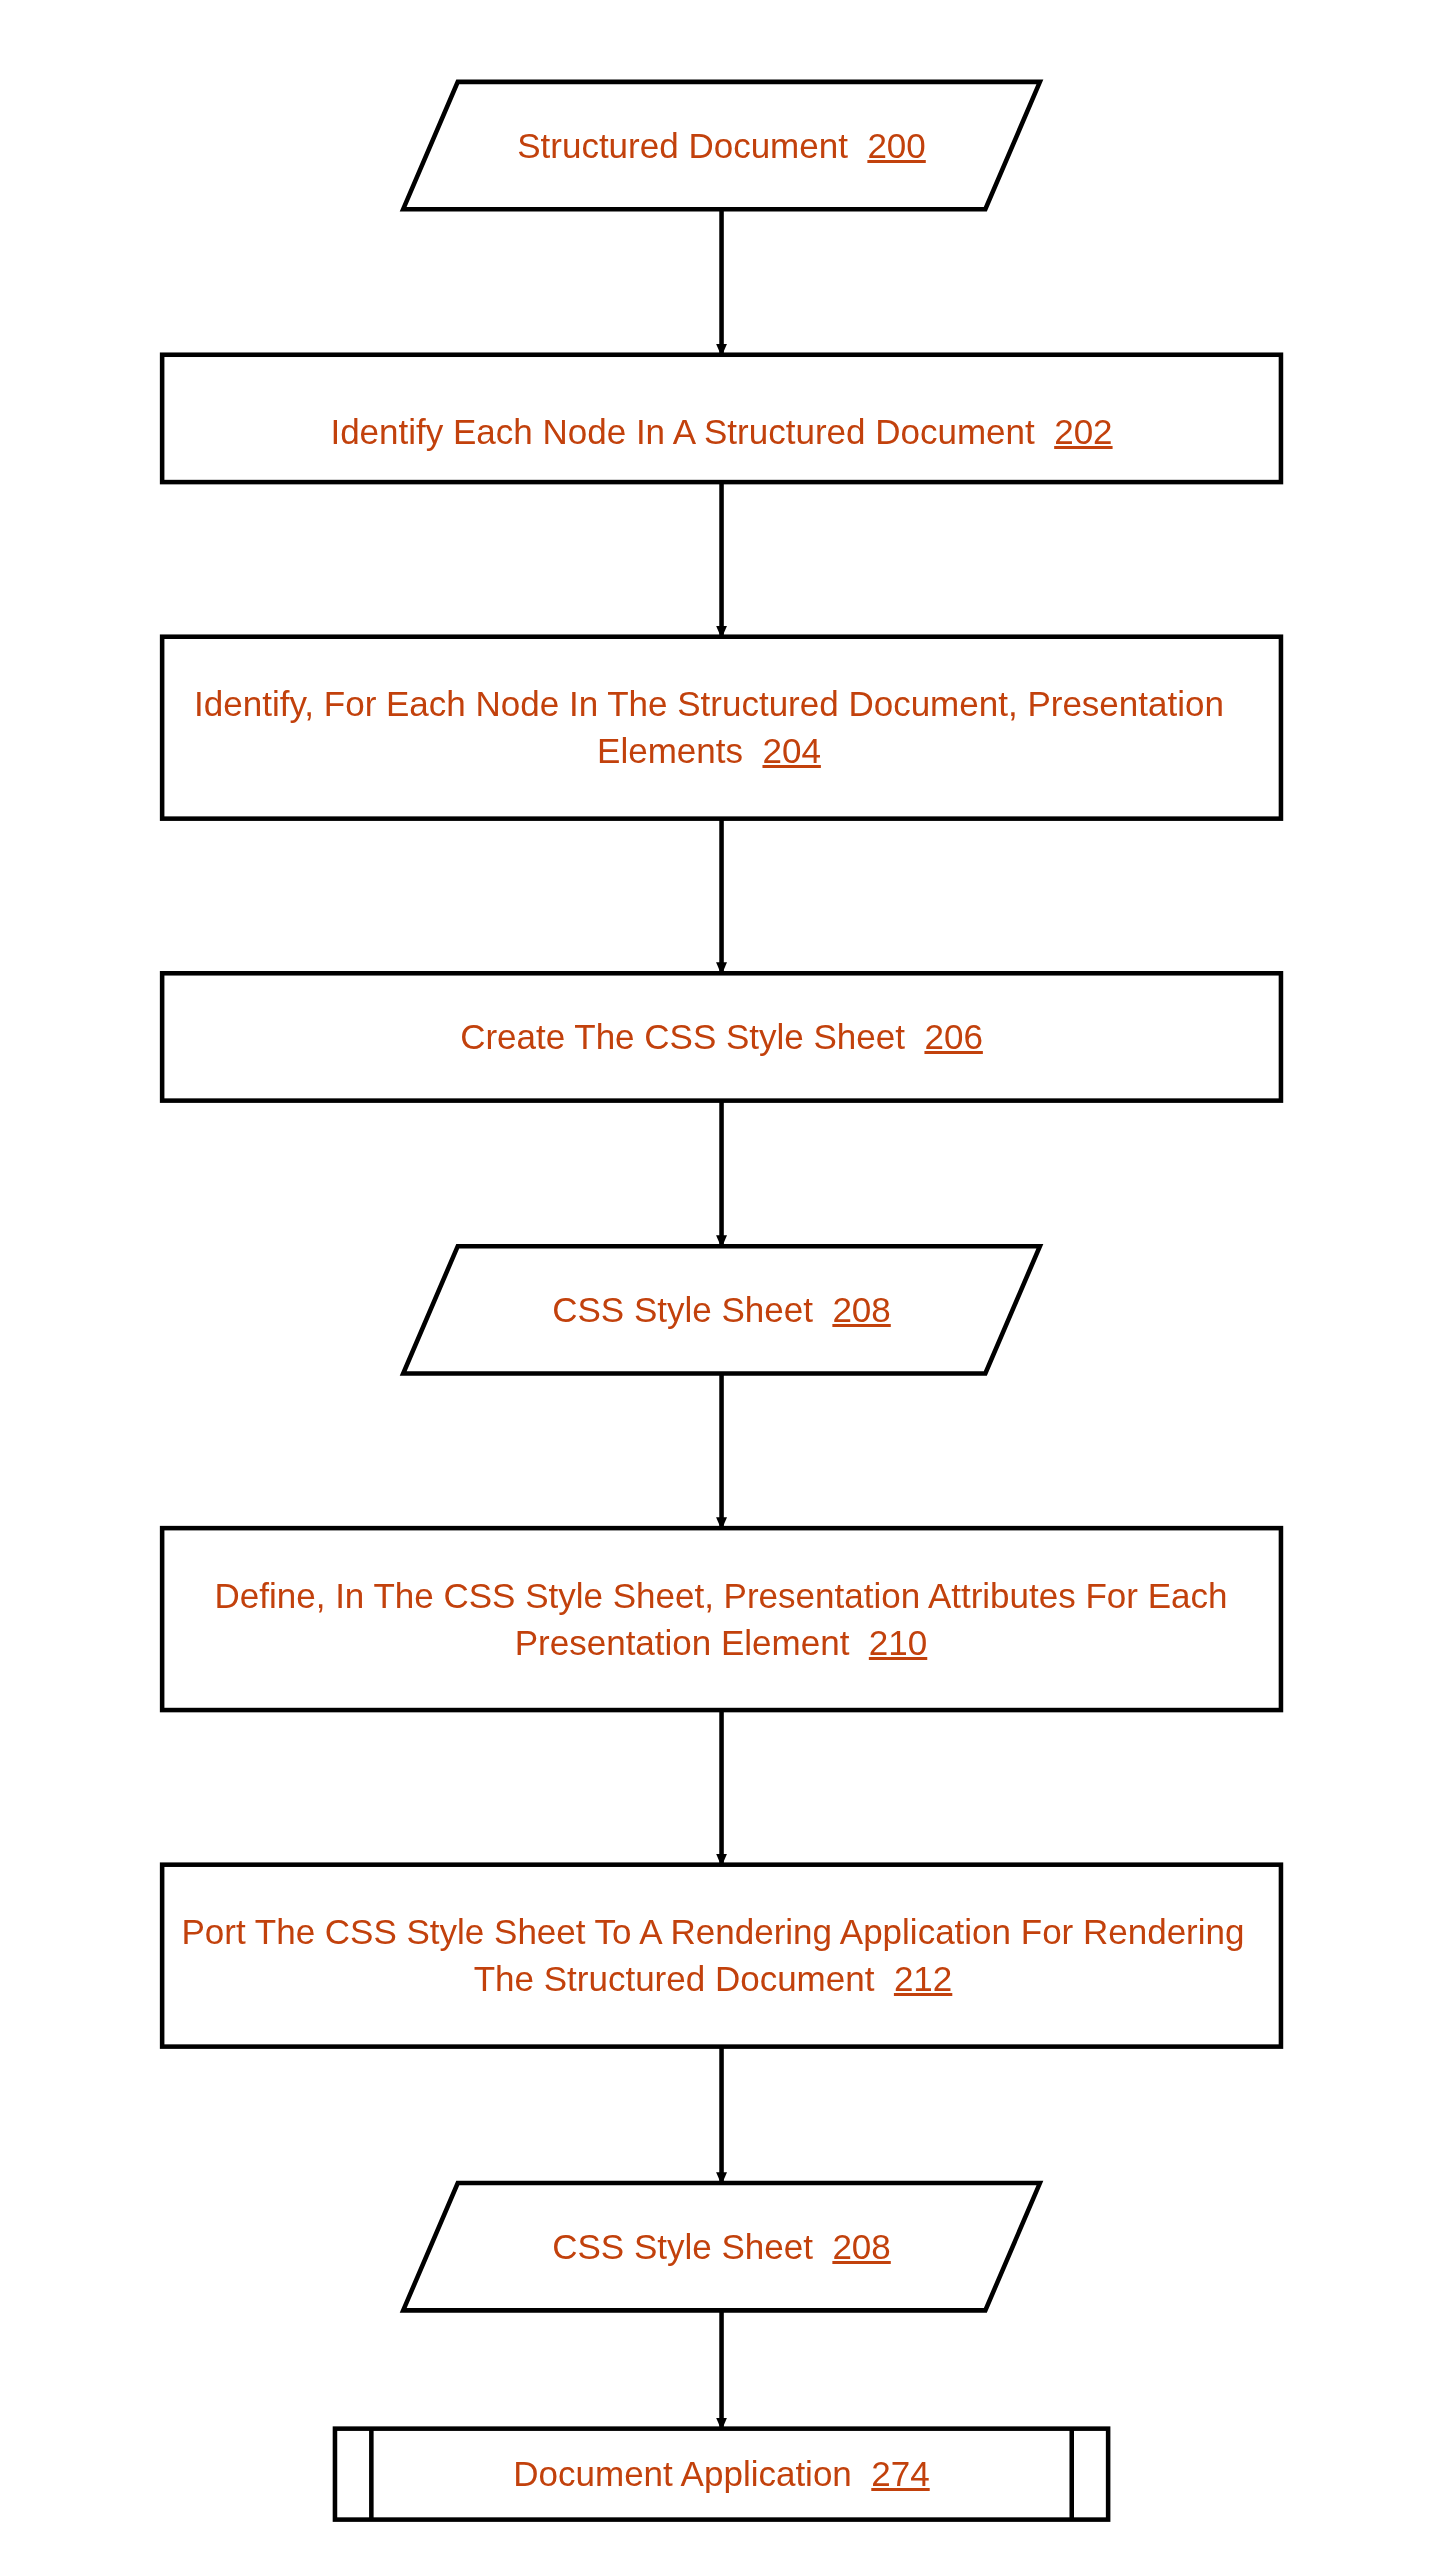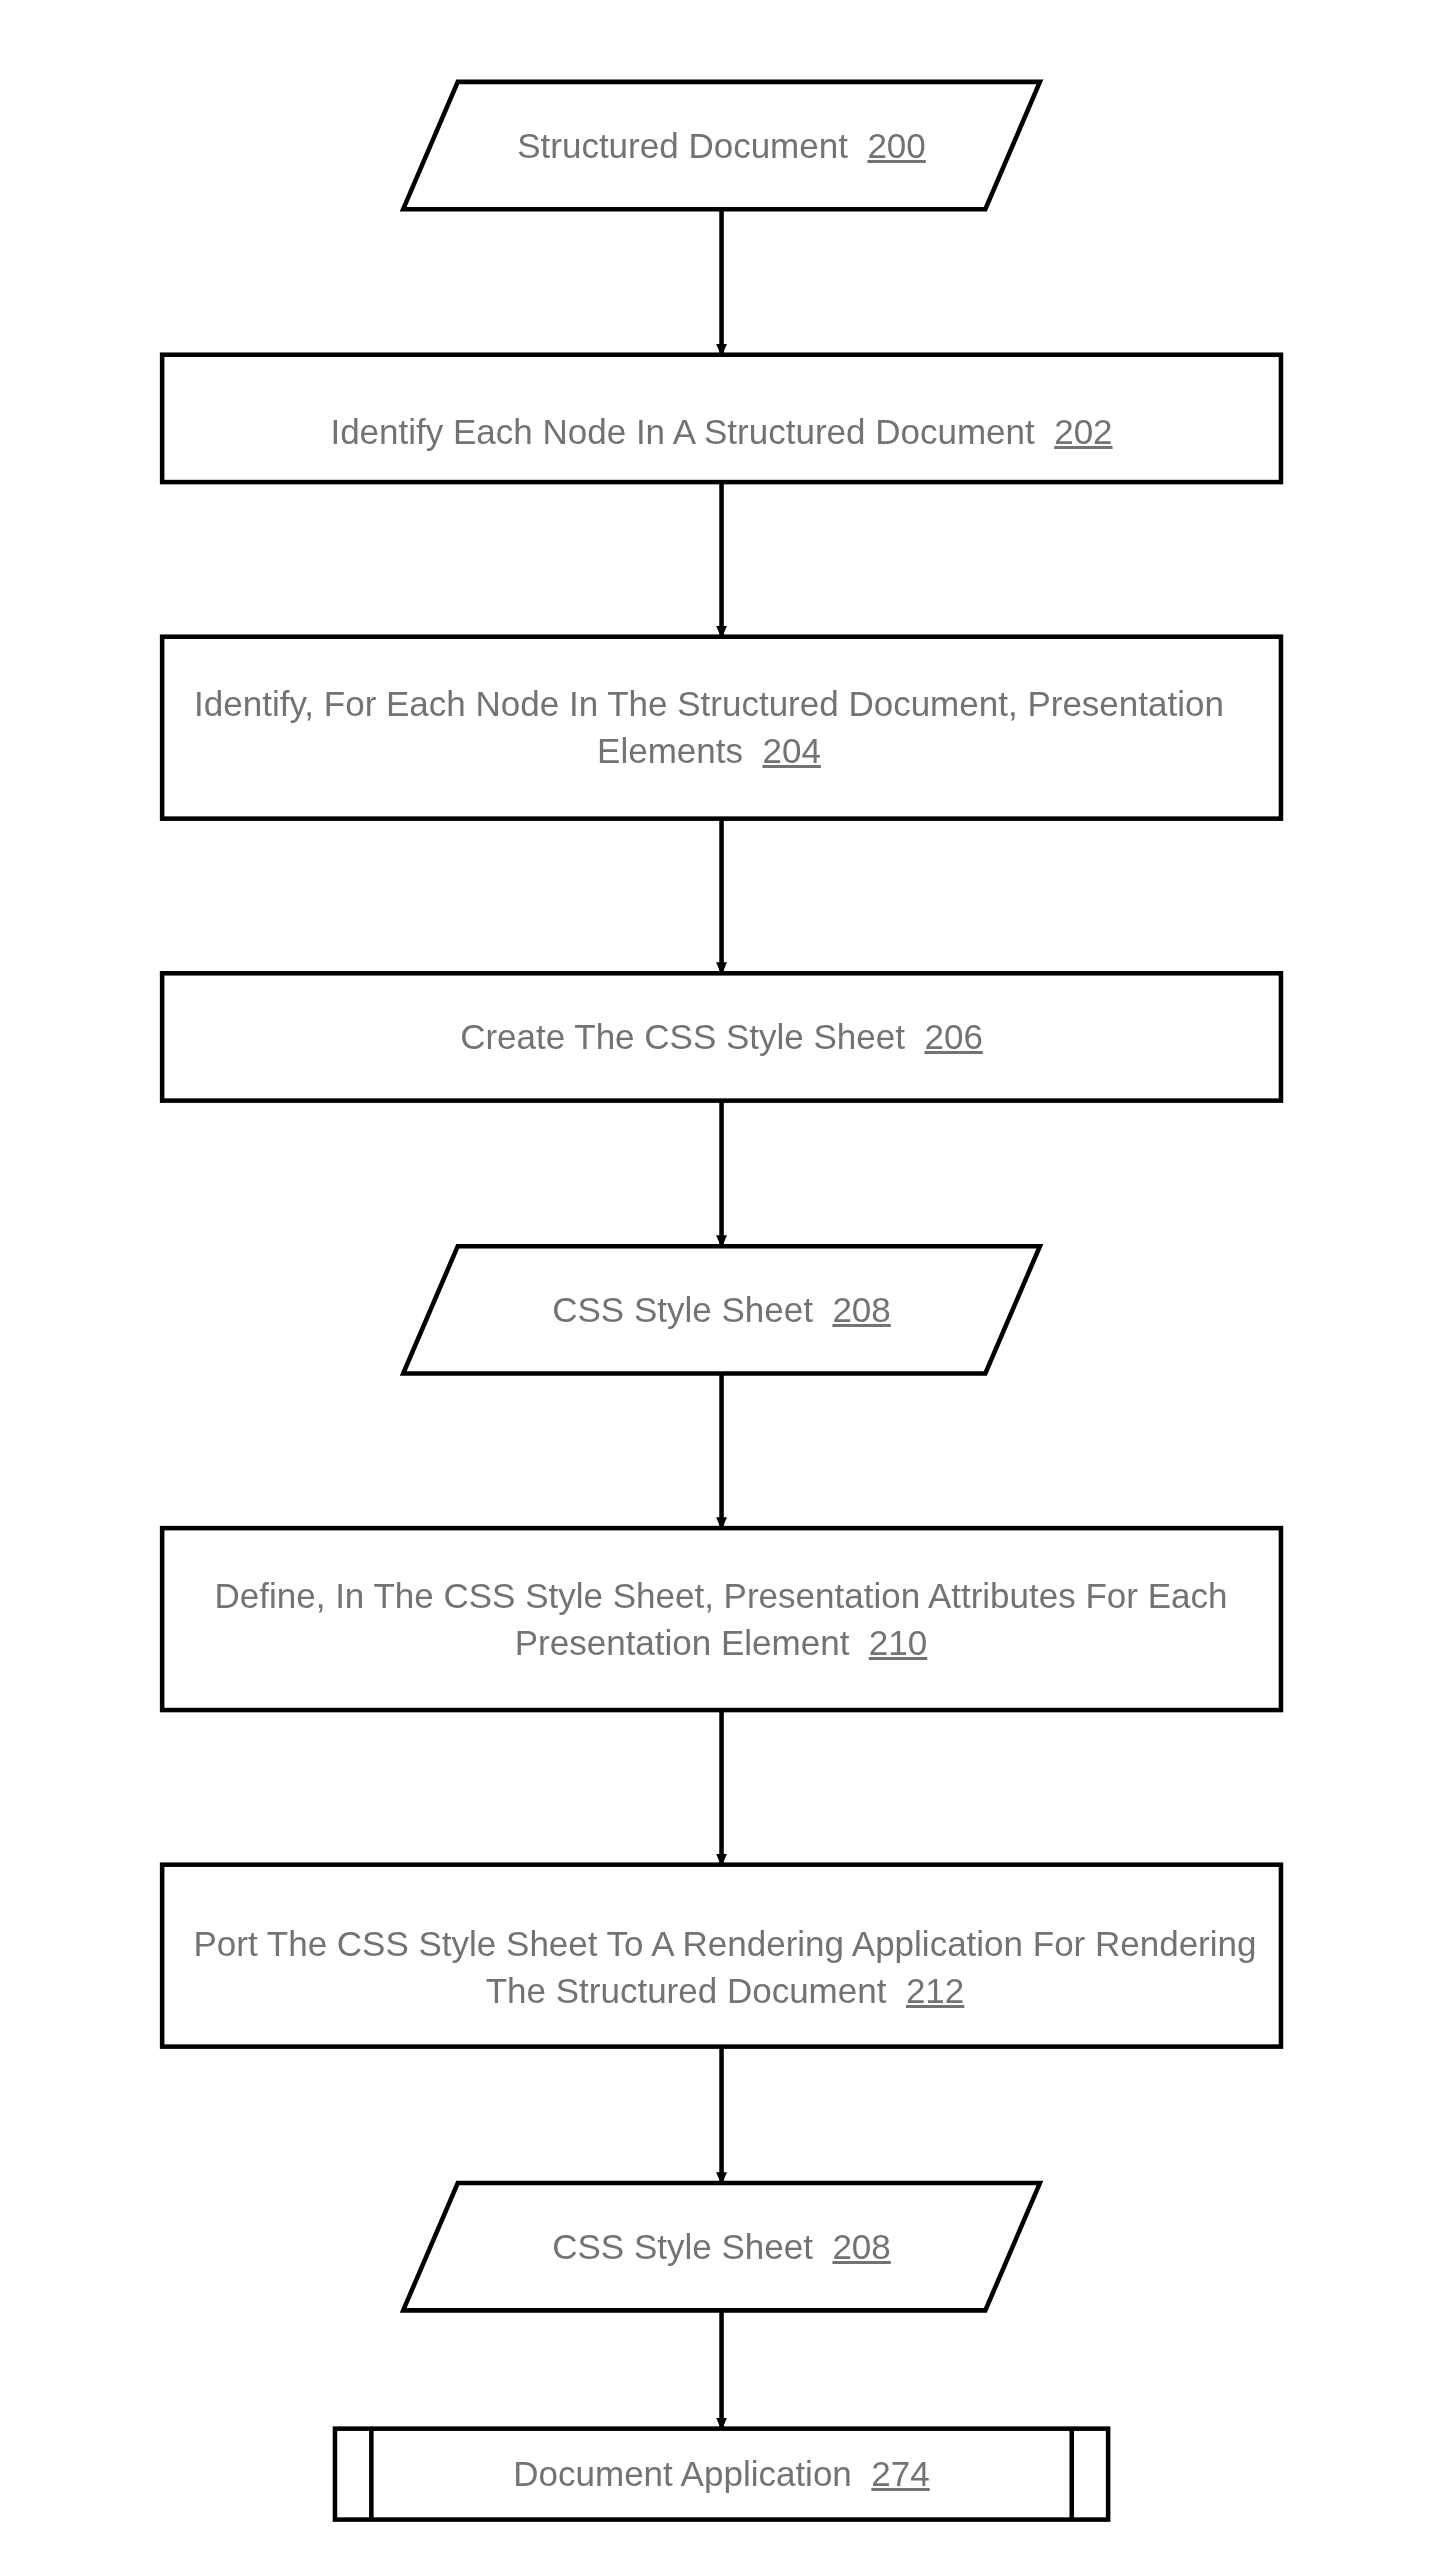--- a/index.html
+++ b/index.html
@@ -15,21 +15,21 @@
     font-family: Arial, Helvetica, sans-serif;
   }
   svg {
     position: absolute;
     left: 0;
     top: 0;
   }
   .node-label {
     position: absolute;
     text-align: center;
-    color: #737373;
+    color: #c2410c;
     font-size: 35px;
     line-height: 1.35;
   }
   .node-label .ref {
     text-decoration: underline;
   }
 </style>
 </head>
 <body>
 
@@ -99,21 +99,21 @@
   </div>
 
   <div class="node-label" style="left:403px; top:1286px; width:637px;">
     <span>CSS Style Sheet</span>&nbsp;&nbsp;<span class="ref">208</span>
   </div>
 
   <div class="node-label" style="left:180px; top:1572px; width:1082px;">
     <span>Define, In The CSS Style Sheet, Presentation Attributes For Each Presentation Element</span>&nbsp;&nbsp;<span class="ref">210</span>
   </div>
 
-  <div class="node-label" style="left:184px; top:1908px; width:1082px;margin-top:12px;">
+  <div class="node-label" style="left:172px; top:1908px; width:1082px;">
     <span>Port The CSS Style Sheet To A Rendering Application For Rendering The Structured Document</span>&nbsp;&nbsp;<span class="ref">212</span>
   </div>
 
   <div class="node-label" style="left:403px; top:2223px; width:637px;">
     <span>CSS Style Sheet</span>&nbsp;&nbsp;<span class="ref">208</span>
   </div>
 
   <div class="node-label" style="left:335px; top:2450px; width:773px;">
     <span>Document Application</span>&nbsp;&nbsp;<span class="ref">274</span>
   </div>

